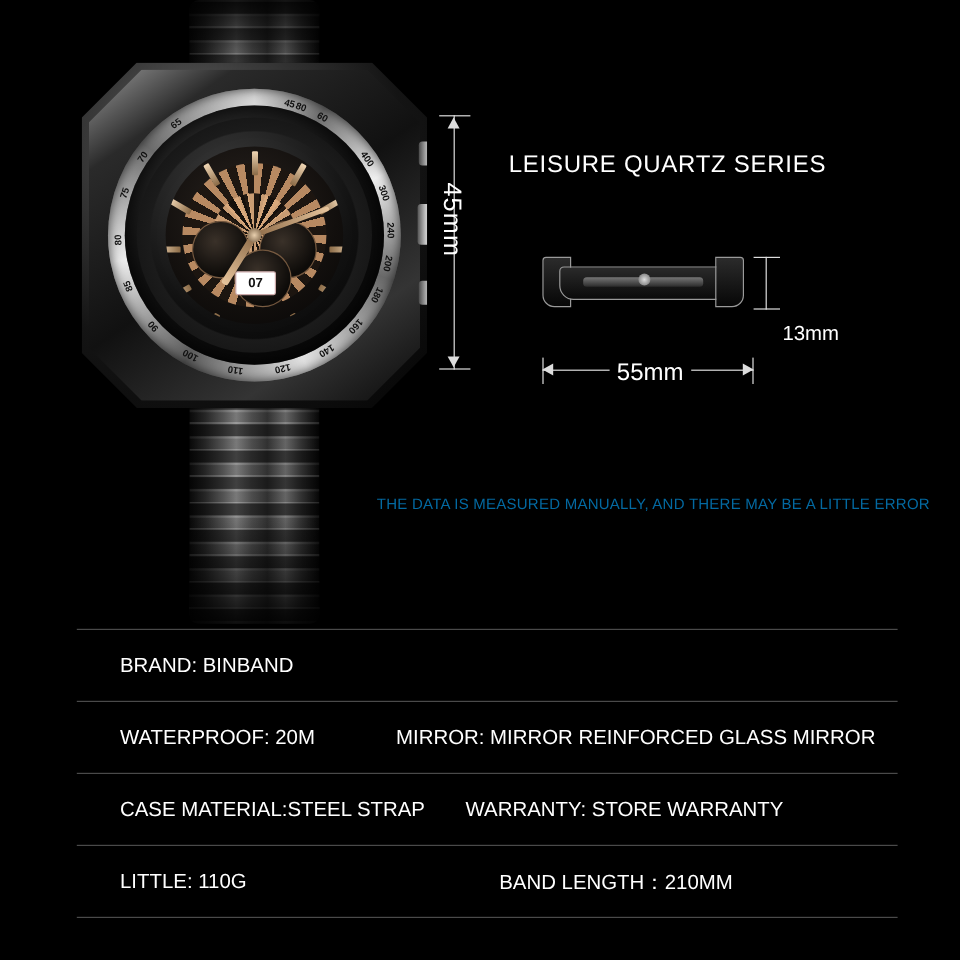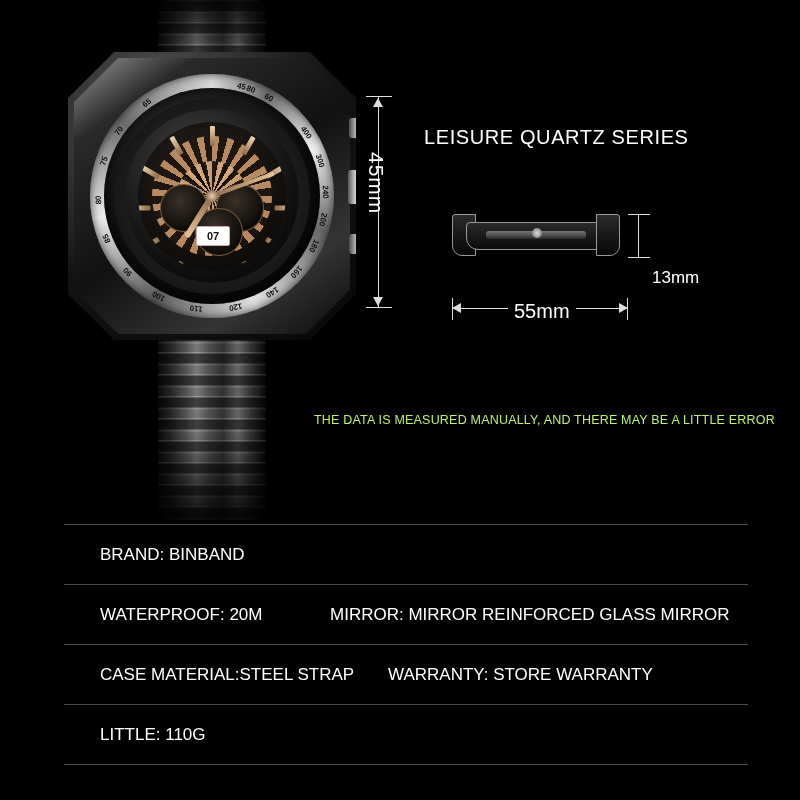--- a/index.html
+++ b/index.html
@@ -185,21 +185,21 @@
 
   .dim-55{position:absolute;left:452px;top:298px;width:176px;height:22px;}
   .dim-55 .hline{position:absolute;left:0;top:10px;width:100%;height:1px;background:#ddd;}
   .dim-55 .arrow-l{position:absolute;left:0;top:5px;width:0;height:0;border-top:5px solid transparent;border-bottom:5px solid transparent;border-right:9px solid #ddd;}
   .dim-55 .arrow-r{position:absolute;right:0;top:5px;width:0;height:0;border-top:5px solid transparent;border-bottom:5px solid transparent;border-left:9px solid #ddd;}
   .dim-55 .cap-l{position:absolute;left:0;top:0;width:1px;height:22px;background:#ddd;}
   .dim-55 .cap-r{position:absolute;right:0;top:0;width:1px;height:22px;background:#ddd;}
   .dim-55-label{position:absolute;left:508px;top:300px;font-size:20px;color:#fff;background:#000;padding:0 6px;}
 
   .disclaimer{
-    position:absolute;left:314px;top:413px;font-size:12.5px;letter-spacing:.2px;color:#bef264;
+    position:absolute;left:314px;top:413px;font-size:12.5px;letter-spacing:.2px;color:#0369a1;
   }
 
   
   .spec-table{position:absolute;left:64px;top:524px;width:684px;}
   .spec-row{
     position:relative;height:59px;border-top:1px solid #4a4a4a;
   }
   .spec-row:last-child{border-bottom:1px solid #4a4a4a;}
   .spec-row .cell{
     position:absolute;top:50%;transform:translateY(-50%);
@@ -325,16 +325,17 @@
     <div class="spec-row r1">
       <div class="cell c-left">WATERPROOF: 20M</div>
       <div class="cell c-right">MIRROR: MIRROR REINFORCED GLASS MIRROR</div>
     </div>
     <div class="spec-row r2">
       <div class="cell c-left">CASE MATERIAL:STEEL STRAP</div>
       <div class="cell c-right">WARRANTY: STORE WARRANTY</div>
     </div>
     <div class="spec-row r3">
       <div class="cell c-left">LITTLE: 110G</div>
+      <div class="cell c-right">BAND LENGTH：210MM</div>
     </div>
   </div>
 
 </div>
 
 </body></html>

